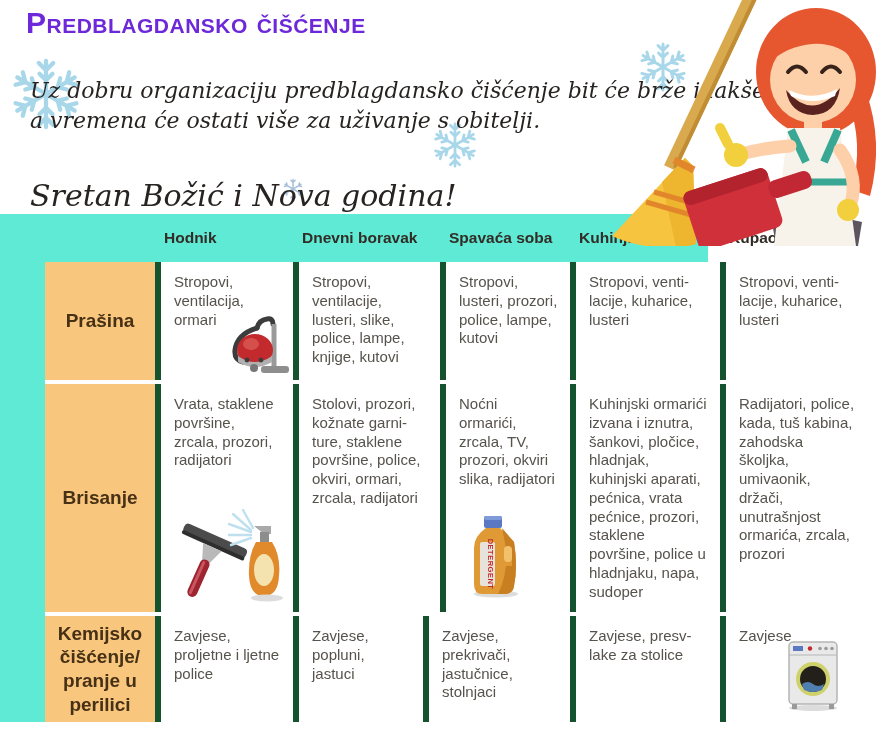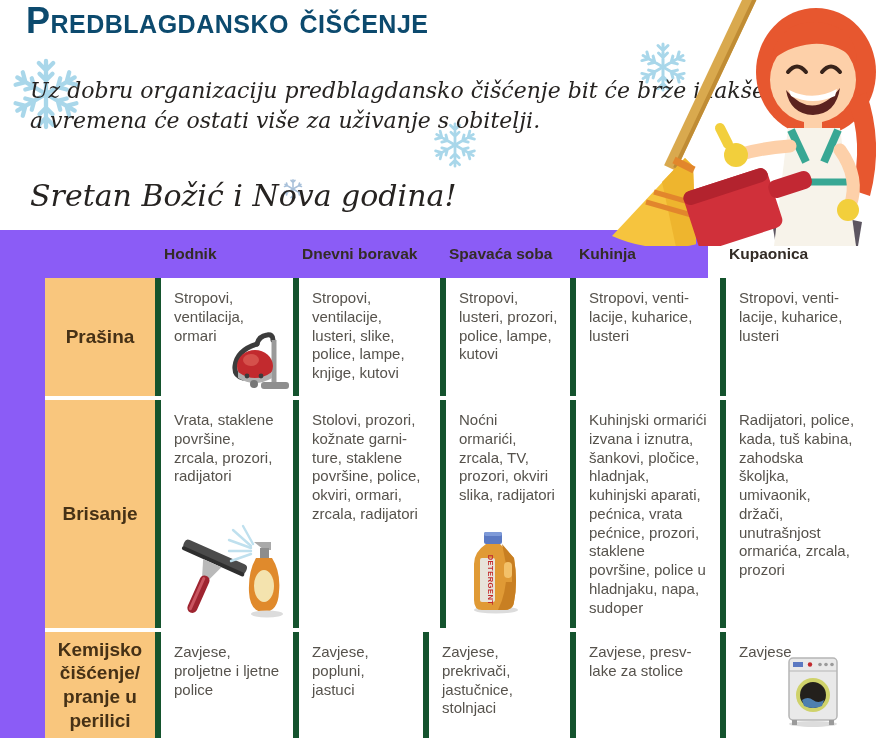--- a/index.html
+++ b/index.html
@@ -1,43 +1,43 @@
 <!DOCTYPE html>
 <html lang="hr"><head>
 <meta charset="utf-8">
 <style>
   html,body{margin:0;padding:0;background:#ffffff;}
   body{width:890px;height:754px;position:relative;overflow:hidden;
        font-family:"Liberation Sans",sans-serif;}
 
   
   .page-title{
-    position:absolute;left:26px;top:0;
+    position:absolute;left:26px;top:6px;
     font-family:"Liberation Sans",sans-serif;
-    font-weight:800;font-size:36px;letter-spacing:.5px;
-    font-variant:small-caps;color:#0c4a6e;white-space:nowrap;z-index:2;
+    font-weight:800;font-size:30px;letter-spacing:.5px;
+    font-variant:small-caps;color:#6d28d9;white-space:nowrap;z-index:2;
   }
   .intro{
     position:absolute;left:30px;top:76px;z-index:2;
     font-family:"DejaVu Serif","Liberation Serif",serif;
     font-style:italic;font-size:22px;line-height:30px;color:#262321;
   }
   .greeting{
     position:absolute;left:30px;top:178px;z-index:2;
     font-family:"DejaVu Serif","Liberation Serif",serif;
     font-style:italic;font-size:30px;color:#262321;
   }
   .snowflake{position:absolute;z-index:1;}
 
   
   .illustration{position:absolute;left:590px;top:0;width:300px;height:246px;z-index:3;}
 
   
-  .clean-table{position:absolute;left:0;top:230px;width:708px;height:508px;
-    background:#8b5cf6;z-index:0;}
+  .clean-table{position:absolute;left:0;top:214px;width:708px;height:508px;
+    background:#5eead4;z-index:0;}
   .thead{position:absolute;left:0;top:0;height:48px;width:890px;
     display:flex;align-items:center;padding-left:155px;box-sizing:border-box;}
   .th{font-weight:bold;font-size:15.5px;color:#332c26;padding-left:9px;box-sizing:border-box;}
   .c1{width:138px}.c2{width:147px}.c3{width:130px}.c4{width:150px}.c5{width:148px}
 
   .tbody{position:absolute;left:45px;top:48px;width:823px;height:460px;background:#ffffff;}
   .row{display:flex;}
   .row + .row{margin-top:4px;}
   .row1{height:118px}.row2{height:228px}.row3{height:106px}
   .rowlabel{width:110px;background:#f9c67d;display:flex;align-items:center;

